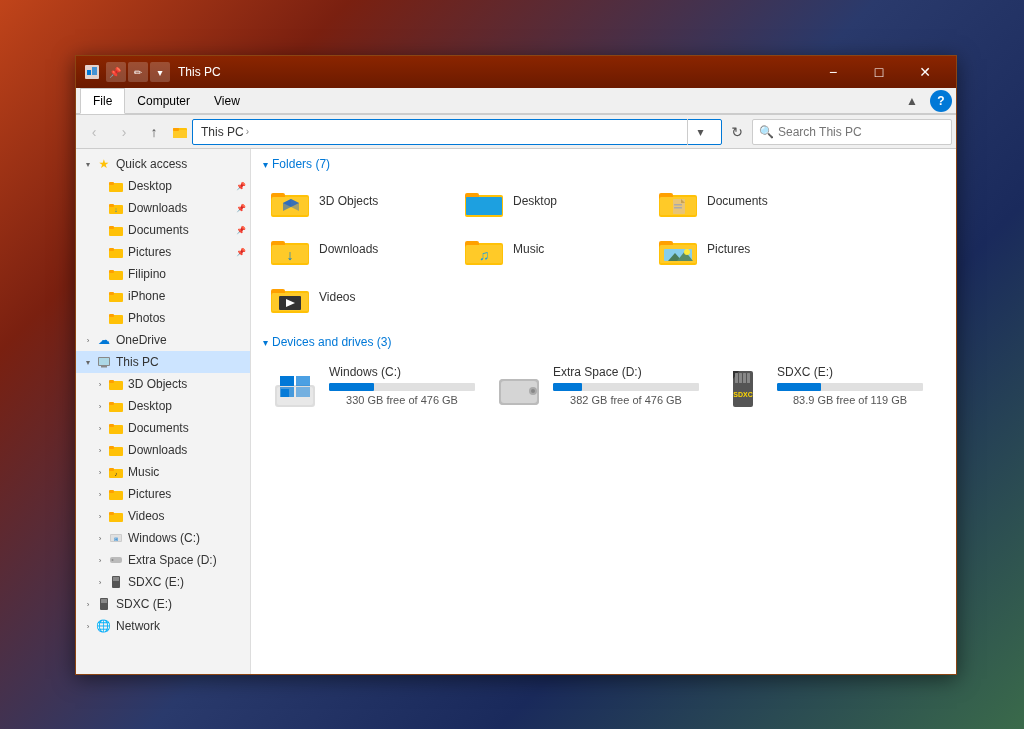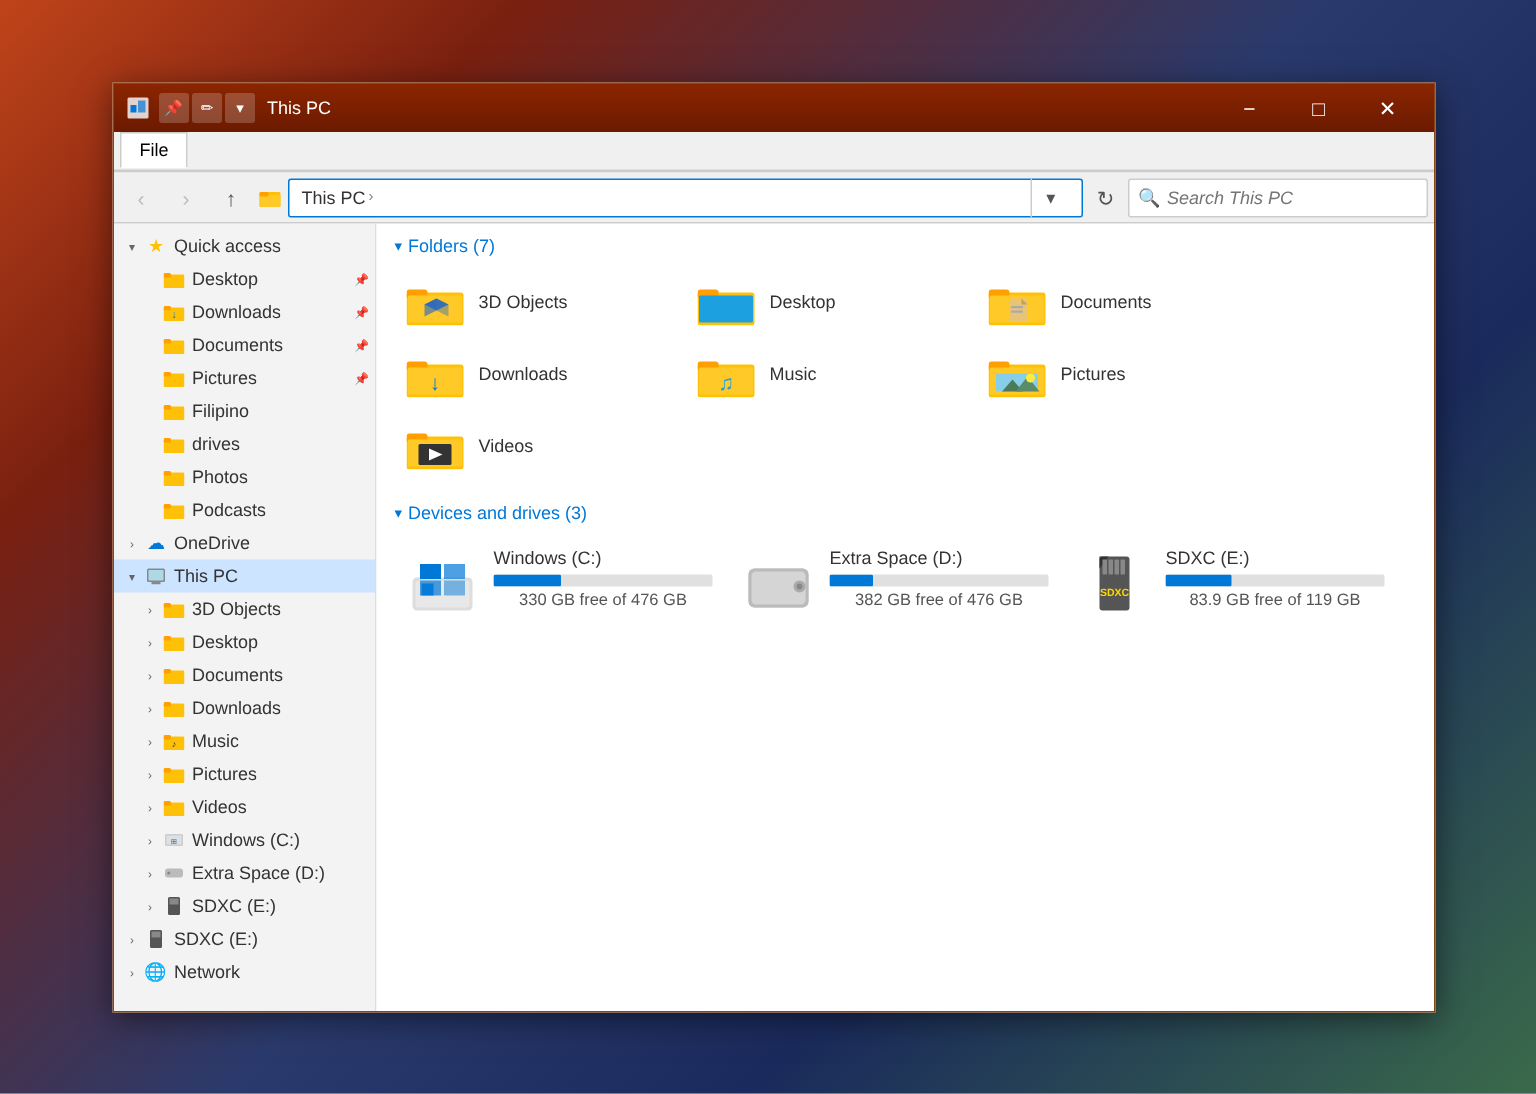--- a/index.html
+++ b/index.html
@@ -94,25 +94,24 @@
     }
 
     
     .ribbon {
       background: #f0f0f0;
       border-bottom: 1px solid #ccc;
       flex-shrink: 0;
     }
     .ribbon-tabs {
       display: flex;
-      align-items: flex-start;
+      align-items: center;
       height: 26px;
       padding: 0 4px;
       border-bottom: 1px solid #ccc;
-      flex-direction: column;
     }
     .ribbon-tab {
       padding: 4px 12px;
       font-size: 12px;
       cursor: pointer;
       color: #000000;
       height: 26px;
       display: flex;
       align-items: center;
     }
@@ -216,21 +215,20 @@
       padding: 0 6px;
       gap: 4px;
     }
     .search-input {
       border: none;
       outline: none;
       font-size: 12px;
       color: #999;
       width: 100%;
       background: transparent;
-      font-style: italic;
     }
 
     
     .main-content {
       display: flex;
       flex: 1;
       overflow: hidden;
     }
 
     
@@ -531,41 +529,31 @@
         <span class="sidebar-label">Filipino</span>
       </div>
       <div class="sidebar-item sidebar-indent1">
         <div class="sidebar-expand"></div>
         <div class="sidebar-icon">
           <svg width="14" height="12" viewBox="0 0 14 12">
               <rect x="0" y="3" width="14" height="9" rx="1" fill="#ffc107"></rect>
               <rect x="0" y="2" width="5" height="3" rx="1" fill="#ffa000"></rect>
             </svg>
         </div>
-        <span class="sidebar-label">drives</span>
+        <span class="sidebar-label">iPhone</span>
       </div>
       <div class="sidebar-item sidebar-indent1">
         <div class="sidebar-expand"></div>
         <div class="sidebar-icon">
           <svg width="14" height="12" viewBox="0 0 14 12">
               <rect x="0" y="3" width="14" height="9" rx="1" fill="#ffc107"></rect>
               <rect x="0" y="2" width="5" height="3" rx="1" fill="#ffa000"></rect>
             </svg>
         </div>
         <span class="sidebar-label">Photos</span>
-      </div>
-      <div class="sidebar-item sidebar-indent1">
-        <div class="sidebar-expand"></div>
-        <div class="sidebar-icon">
-          <svg width="14" height="12" viewBox="0 0 14 12">
-              <rect x="0" y="3" width="14" height="9" rx="1" fill="#ffc107"></rect>
-              <rect x="0" y="2" width="5" height="3" rx="1" fill="#ffa000"></rect>
-            </svg>
-        </div>
-        <span class="sidebar-label">Podcasts</span>
       </div>
 
       <div class="sidebar-item">
         <div class="sidebar-expand">›</div>
         <div class="sidebar-icon" style="color:#0078d7;">☁</div>
         <span class="sidebar-label">OneDrive</span>
       </div>
 
       <div class="sidebar-item selected">
         <div class="sidebar-expand">▾</div>

